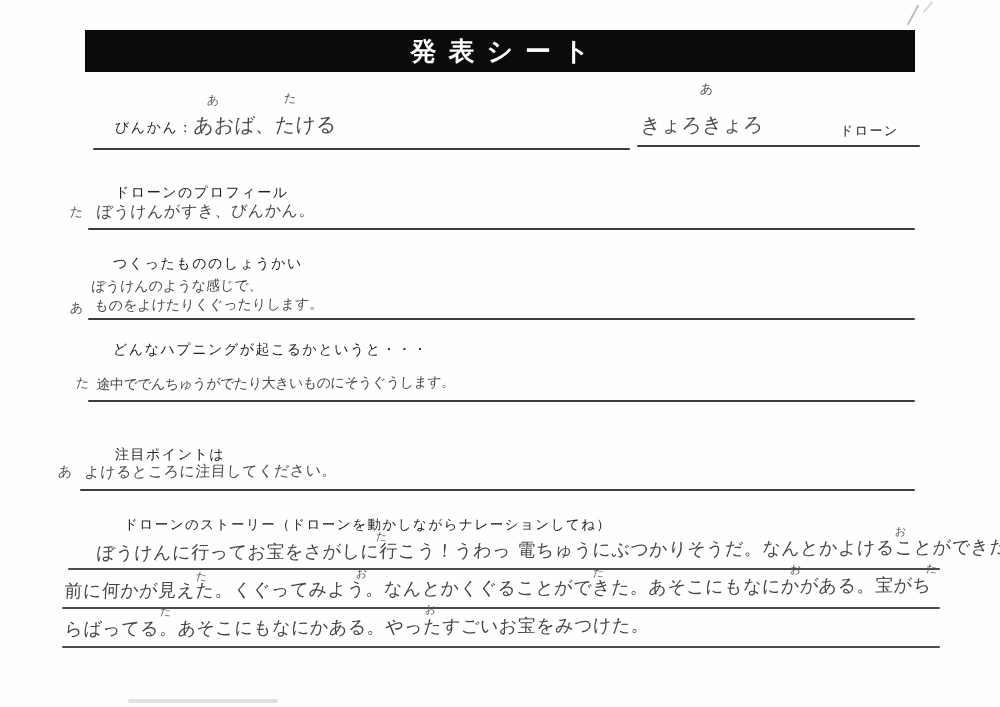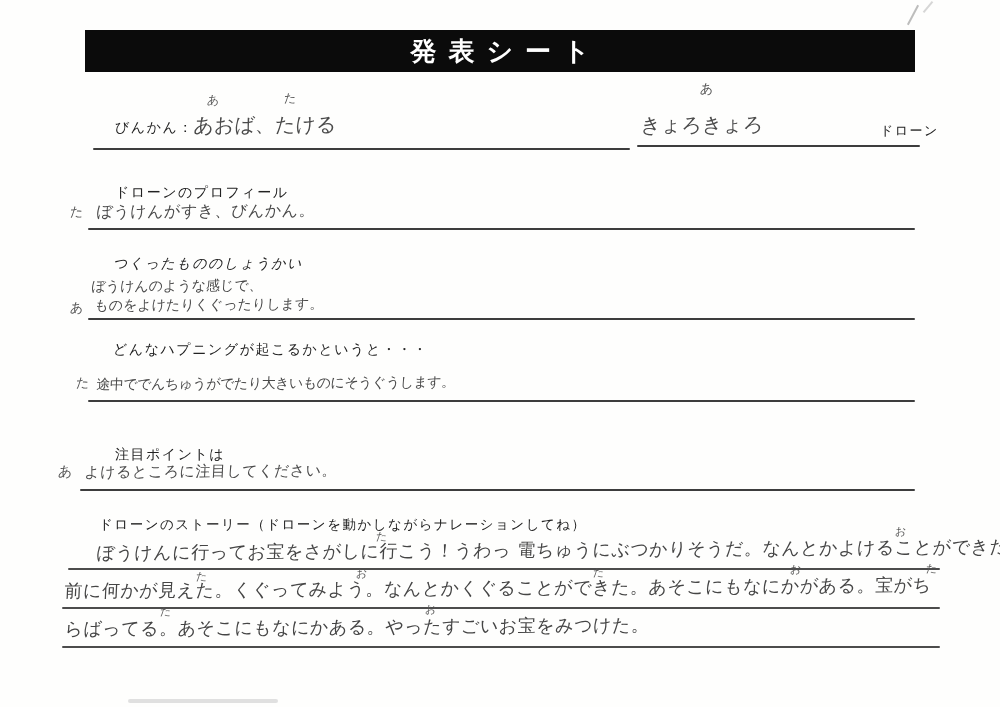--- a/index.html
+++ b/index.html
@@ -98,45 +98,45 @@
   <div class="artifact smudge"></div>
 
   <span class="mark" style="left:207px; top:92px; font-size:12px;">あ</span>
   <span class="mark" style="left:284px; top:90px; font-size:12px;">た</span>
   <span class="lbl" style="left:115px; top:119px;">びんかん：</span>
   <span class="hw hw-name" style="left:193px; top:112px;">あおば、たける</span>
   <div class="rule" style="left:93px; top:148px; width:537px;"></div>
 
   <span class="mark" style="left:700px; top:80px; font-size:13px;">あ</span>
   <span class="hw hw-name" style="left:640px; top:112px;">きょろきょろ</span>
-  <span class="lbl" style="left:840px; top:122px; font-size:13px;margin-left:40px;">ドローン</span>
+  <span class="lbl" style="left:840px; top:122px; font-size:13px;">ドローン</span>
   <div class="rule" style="left:637px; top:145px; width:283px;"></div>
 
   <span class="lbl" style="left:115px; top:184px;">ドローンのプロフィール</span>
   <span class="mark" style="left:70px; top:203px; font-size:13px;">た</span>
   <span class="hw hw-answer" style="left:96px; top:202px;">ぼうけんがすき、びんかん。</span>
   <div class="rule" style="left:88px; top:228px; width:827px;"></div>
 
-  <span class="lbl" style="left:113px; top:255px;font-style:italic;">つくったもののしょうかい</span>
+  <span class="lbl" style="left:113px; top:255px;">つくったもののしょうかい</span>
   <span class="hw hw-small" style="left:91px; top:278px;">ぼうけんのような感じで、</span>
   <span class="mark" style="left:70px; top:299px; font-size:13px;">あ</span>
   <span class="hw hw-small" style="left:94px; top:297px;">ものをよけたりくぐったりします。</span>
   <div class="rule" style="left:88px; top:318px; width:827px;"></div>
 
   <span class="lbl" style="left:113px; top:341px;">どんなハプニングが起こるかというと・・・</span>
   <span class="mark" style="left:76px; top:374px; font-size:13px;">た</span>
   <span class="hw hw-small" style="left:96px; top:376px; letter-spacing:-0.5px;">途中ででんちゅうがでたり大きいものにそうぐうします。</span>
   <div class="rule" style="left:88px; top:400px; width:827px;"></div>
 
   <span class="lbl" style="left:115px; top:446px;">注目ポイントは</span>
   <span class="mark" style="left:58px; top:463px; font-size:14px;">あ</span>
   <span class="hw hw-answer" style="left:84px; top:463px; font-size:15px;">よけるところに注目してください。</span>
   <div class="rule" style="left:80px; top:489px; width:835px;"></div>
 
-  <span class="lbl" style="left:99px; top:516px; font-size:13.5px;">ドローンのストーリー（ドローンを動かしながらナレーションしてね）</span>
+  <span class="lbl" style="left:124px; top:516px; font-size:13.5px;">ドローンのストーリー（ドローンを動かしながらナレーションしてね）</span>
 
   <span class="mark" style="left:376px; top:529px;">た</span>
   <span class="mark" style="left:895px; top:524px;">お</span>
   <span class="hw hw-story" style="left:96px; top:541px;">ぼうけんに行ってお宝をさがしに行こう！うわっ 電ちゅうにぶつかりそうだ。なんとかよけることができた。</span>
   <div class="rule thin" style="left:68px; top:568px; width:872px;"></div>
 
   <span class="mark" style="left:196px; top:569px;">た</span>
   <span class="mark" style="left:356px; top:566px;">お</span>
   <span class="mark" style="left:593px; top:565px;">た</span>
   <span class="mark" style="left:790px; top:562px;">お</span>

